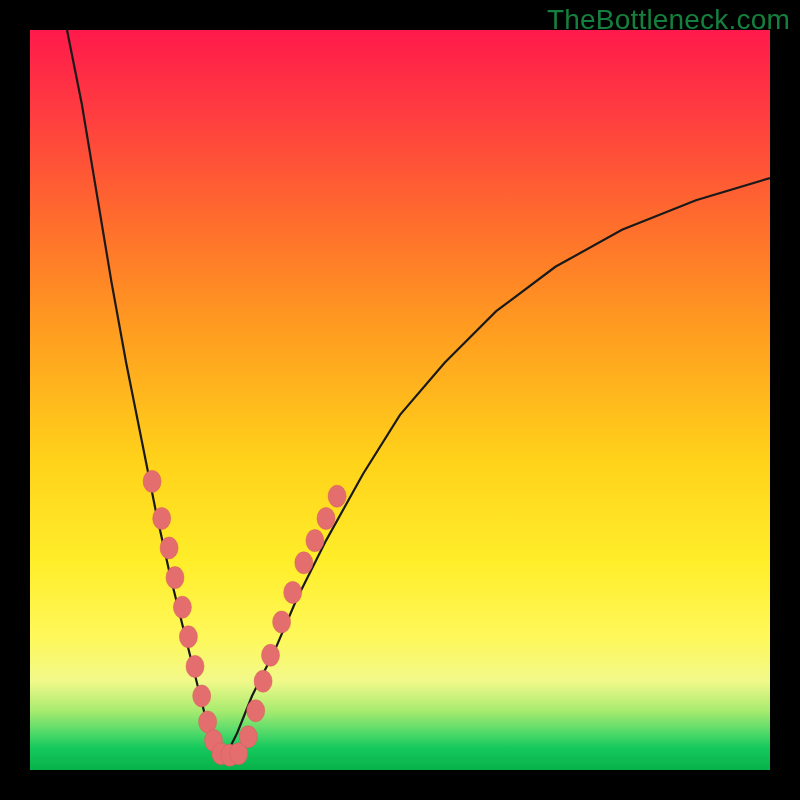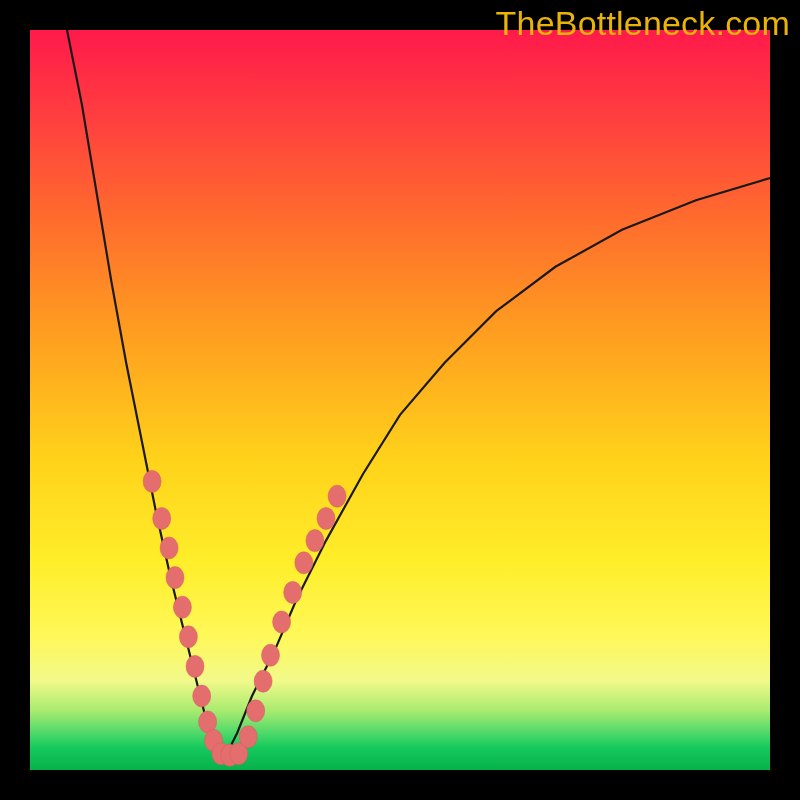--- a/index.html
+++ b/index.html
@@ -37,22 +37,22 @@
       #a8eb6f 92%,
       #4fd96a 95%,
       #15c95d 97%,
       #06b24a 100%
     );
   }
   .watermark {
     position: absolute;
     top: 4px;
     right: 10px;
-    color: #eab308;
-    font-size: 34px;
+    color: #15803d;
+    font-size: 28px;
     font-weight: 400;
     letter-spacing: 0.2px;
     white-space: nowrap;
   }
   svg.curve {
     position: absolute;
     left: 0;
     top: 0;
     width: 740px;
     height: 740px;

